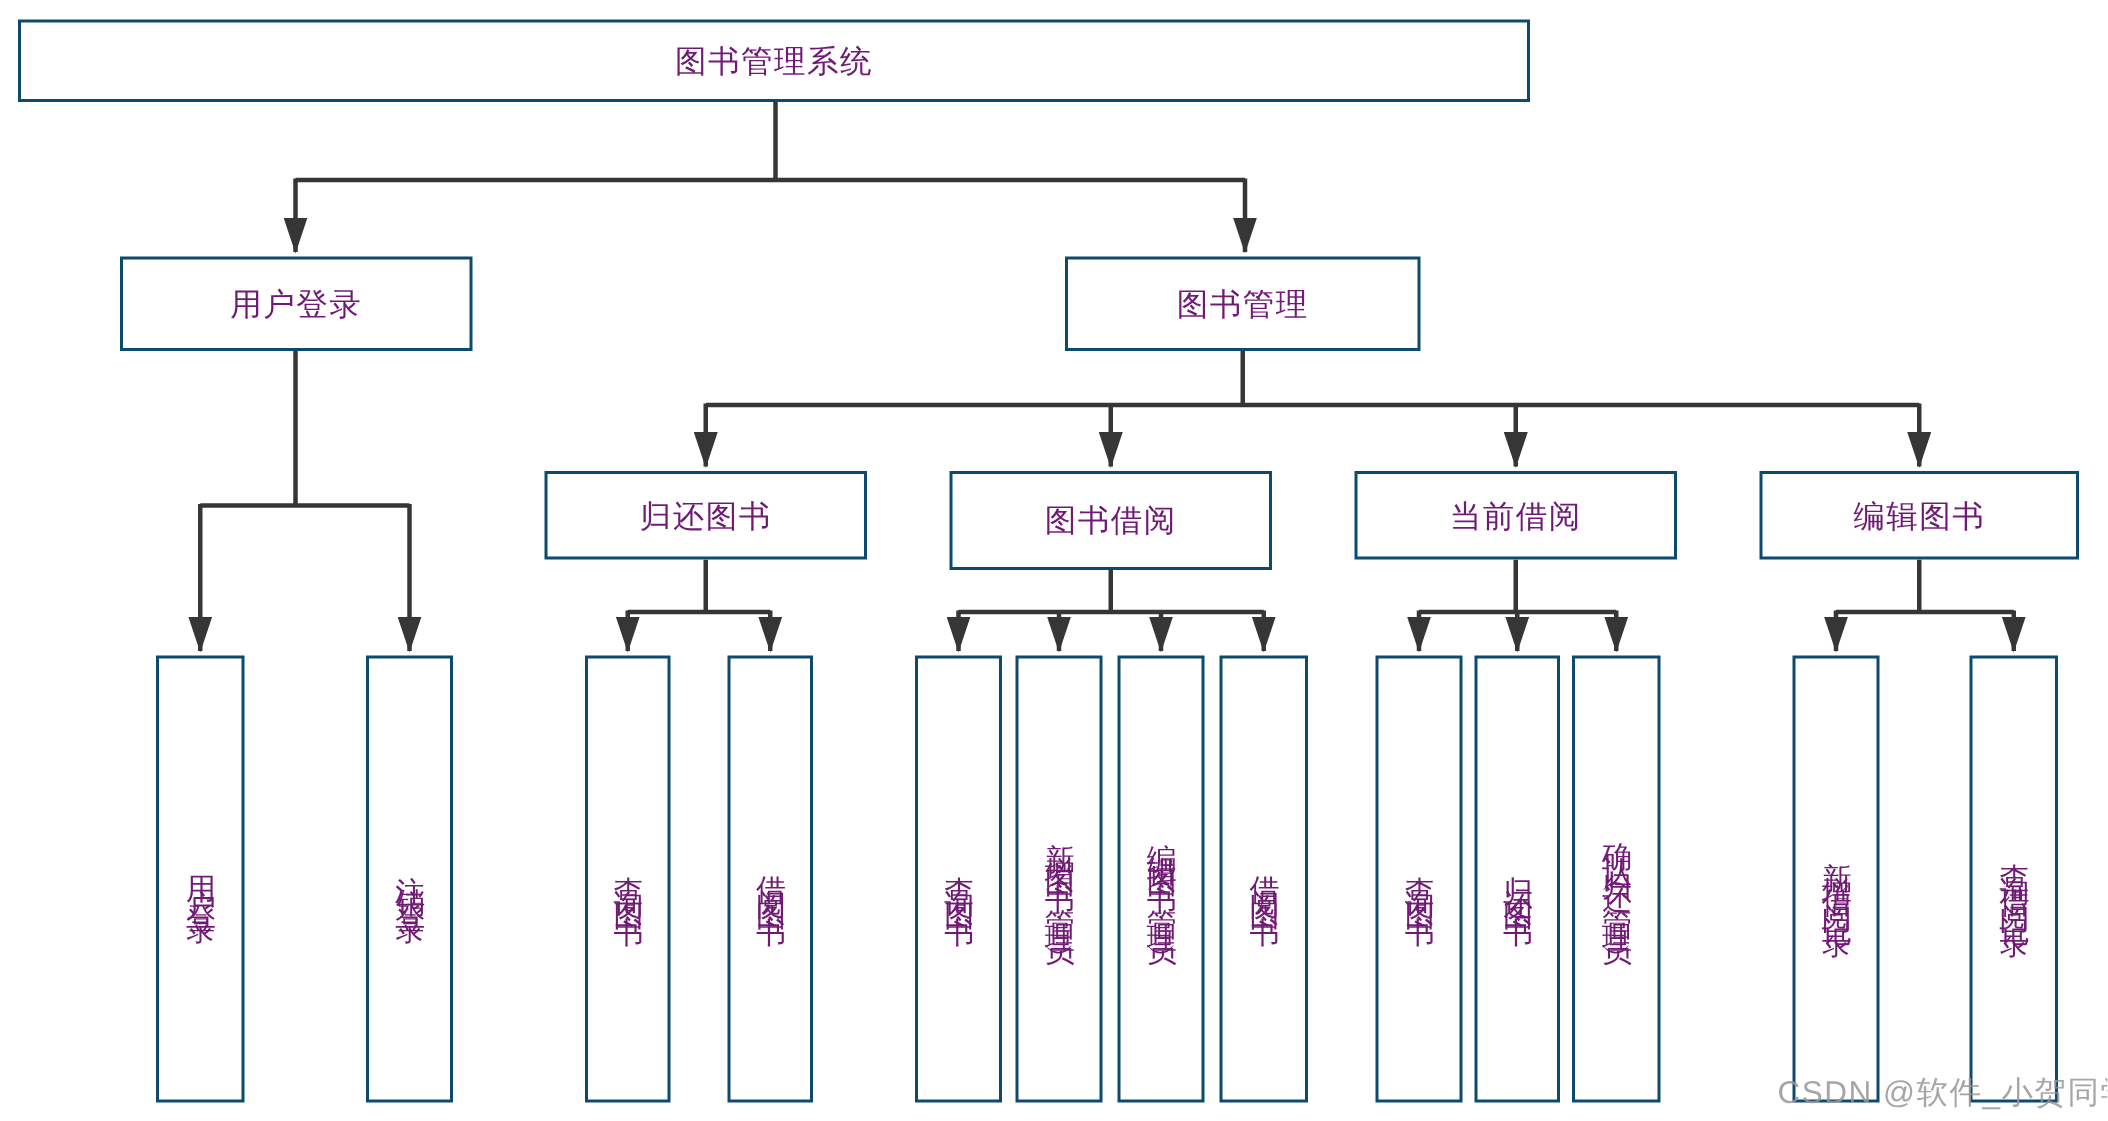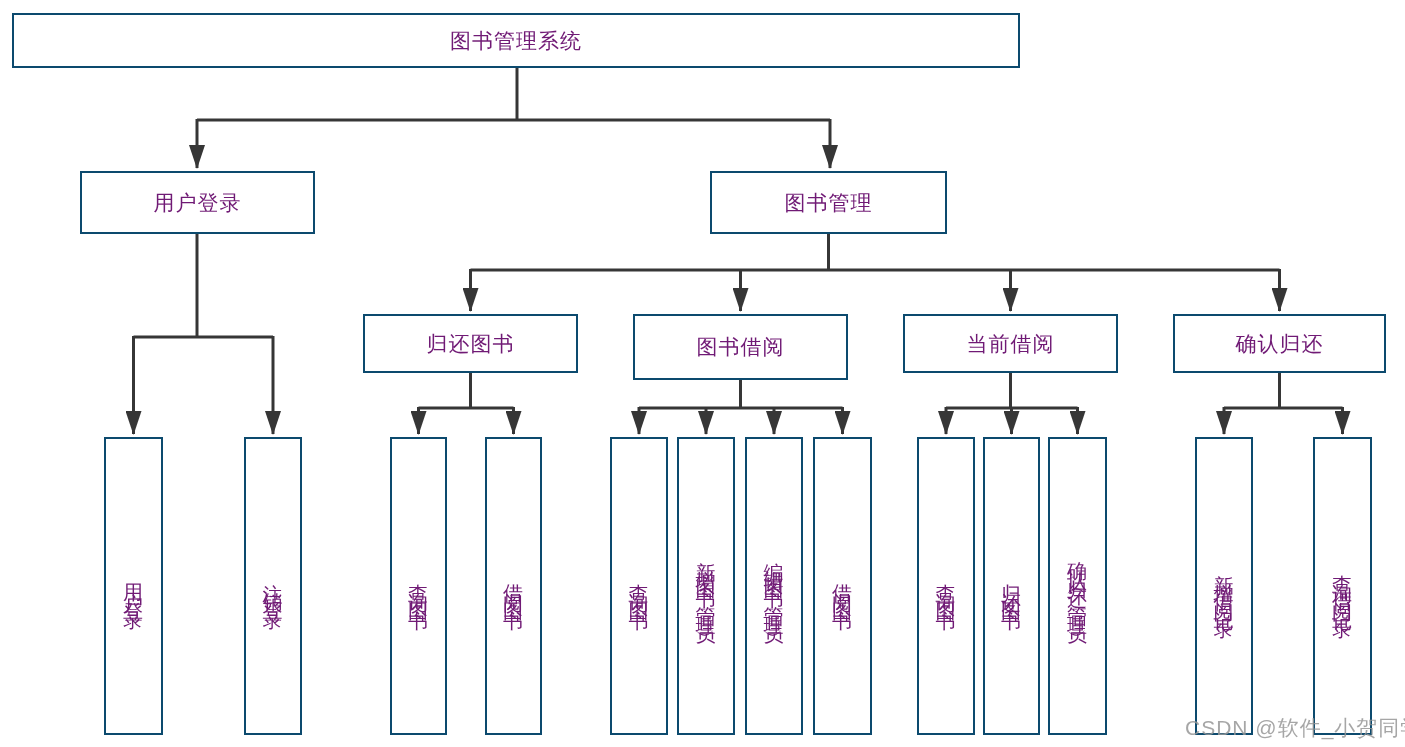--- a/index.html
+++ b/index.html
@@ -135,21 +135,21 @@
   <div class="node" id="n-l3-0">
     <span class="lbl">归还图书</span>
   </div>
   <div class="node" id="n-l3-1">
     <span class="lbl">图书借阅</span>
   </div>
   <div class="node" id="n-l3-2">
     <span class="lbl">当前借阅</span>
   </div>
   <div class="node" id="n-l3-3">
-    <span class="lbl">确认归还</span>
+    <span class="lbl">编辑图书</span>
   </div>
 
   <div class="node vnode" id="n-l4-0">
     <span class="lbl">用户登录</span>
   </div>
   <div class="node vnode" id="n-l4-1">
     <span class="lbl">注销登录</span>
   </div>
   <div class="node vnode" id="n-l4-2">
     <span class="lbl">查询图书</span>

